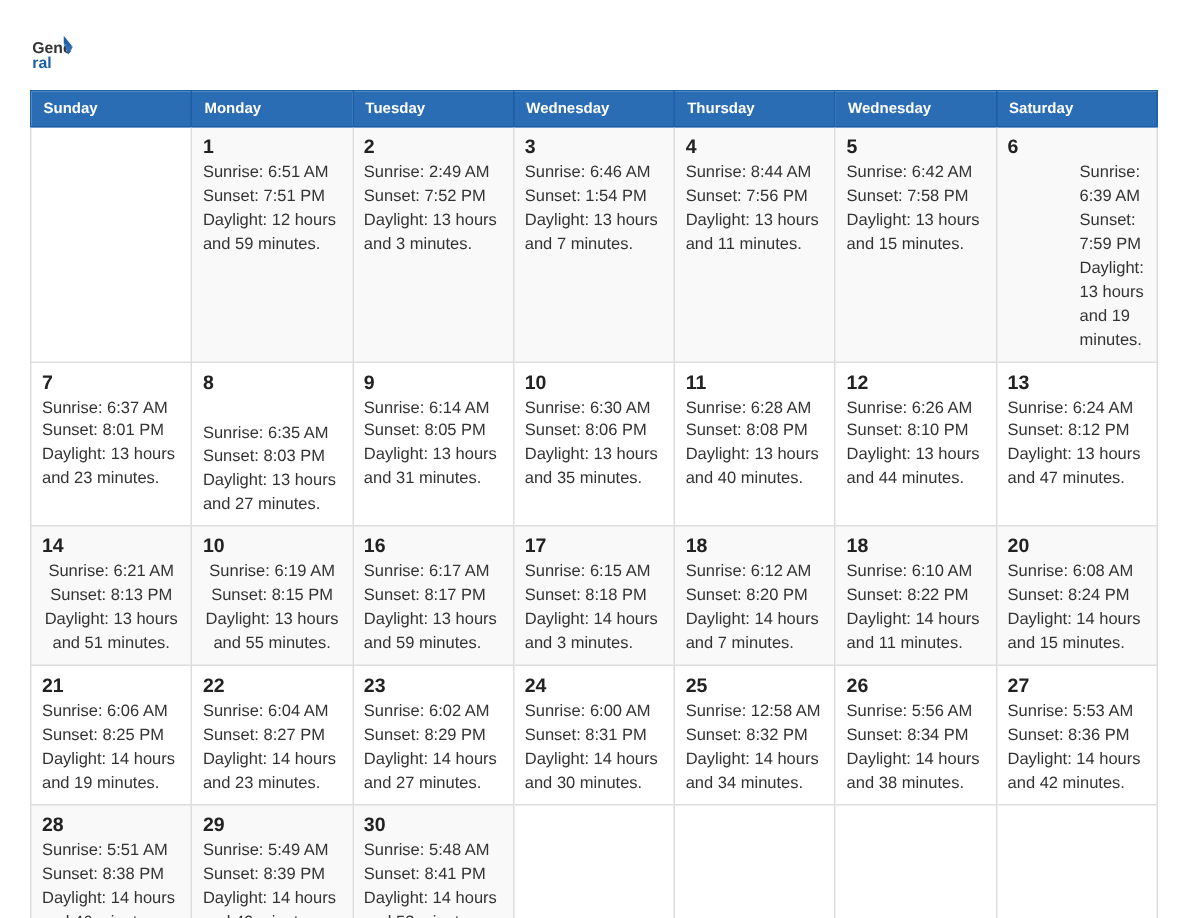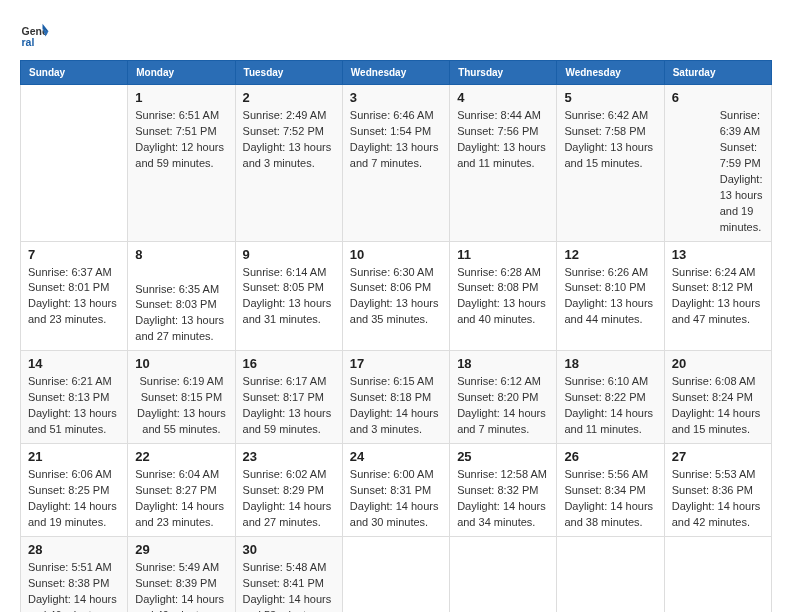--- a/index.html
+++ b/index.html
@@ -206,21 +206,21 @@
           <span class="day-number">13</span>
           <div class="day-info" style="white-space: pre-line;">Sunrise: 6:24 AM
 Sunset: 8:12 PM
 Daylight: 13 hours
 and 47 minutes.</div>
         </td>
       </tr>
       <tr>
         <td>
           <span class="day-number">14</span>
-          <div class="day-info" style="white-space: pre-line;">Sunrise: 6:21 AM
+          <div class="day-info" style="white-space: pre-line; text-align: center;">Sunrise: 6:21 AM
 Sunset: 8:13 PM
 Daylight: 13 hours
 and 51 minutes.</div>
         </td>
         <td>
           <span class="day-number">10</span>
           <div class="day-info" style="white-space: pre-line; text-align: center;">Sunrise: 6:19 AM
 Sunset: 8:15 PM
 Daylight: 13 hours
 and 55 minutes.</div>

